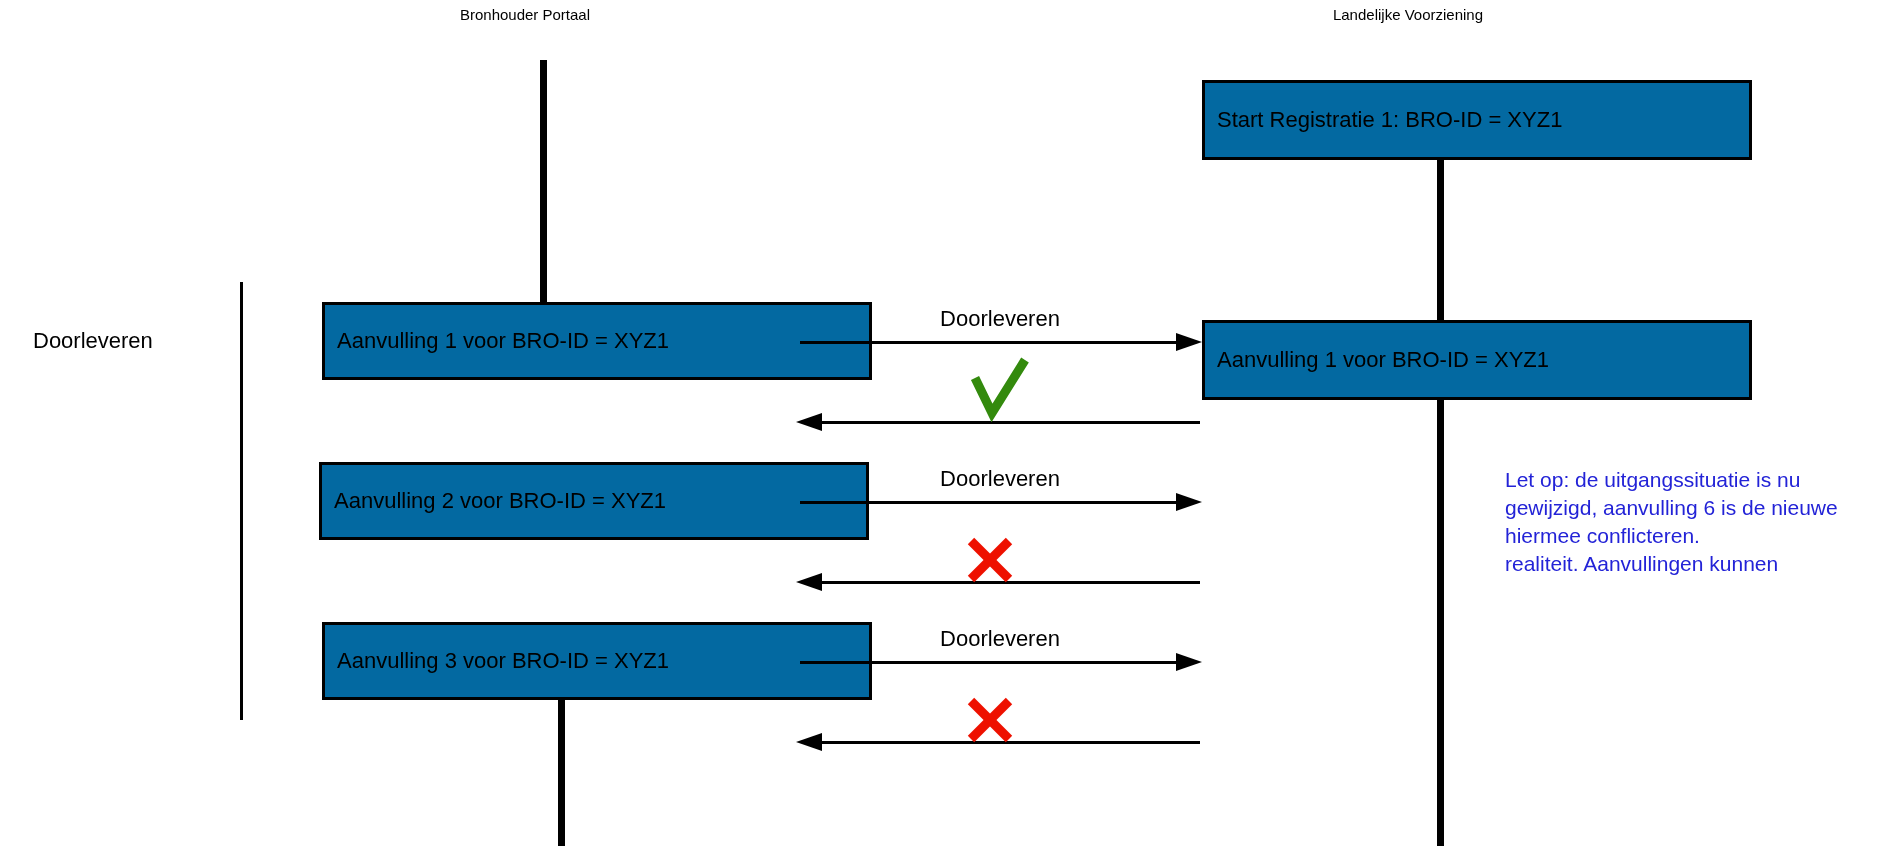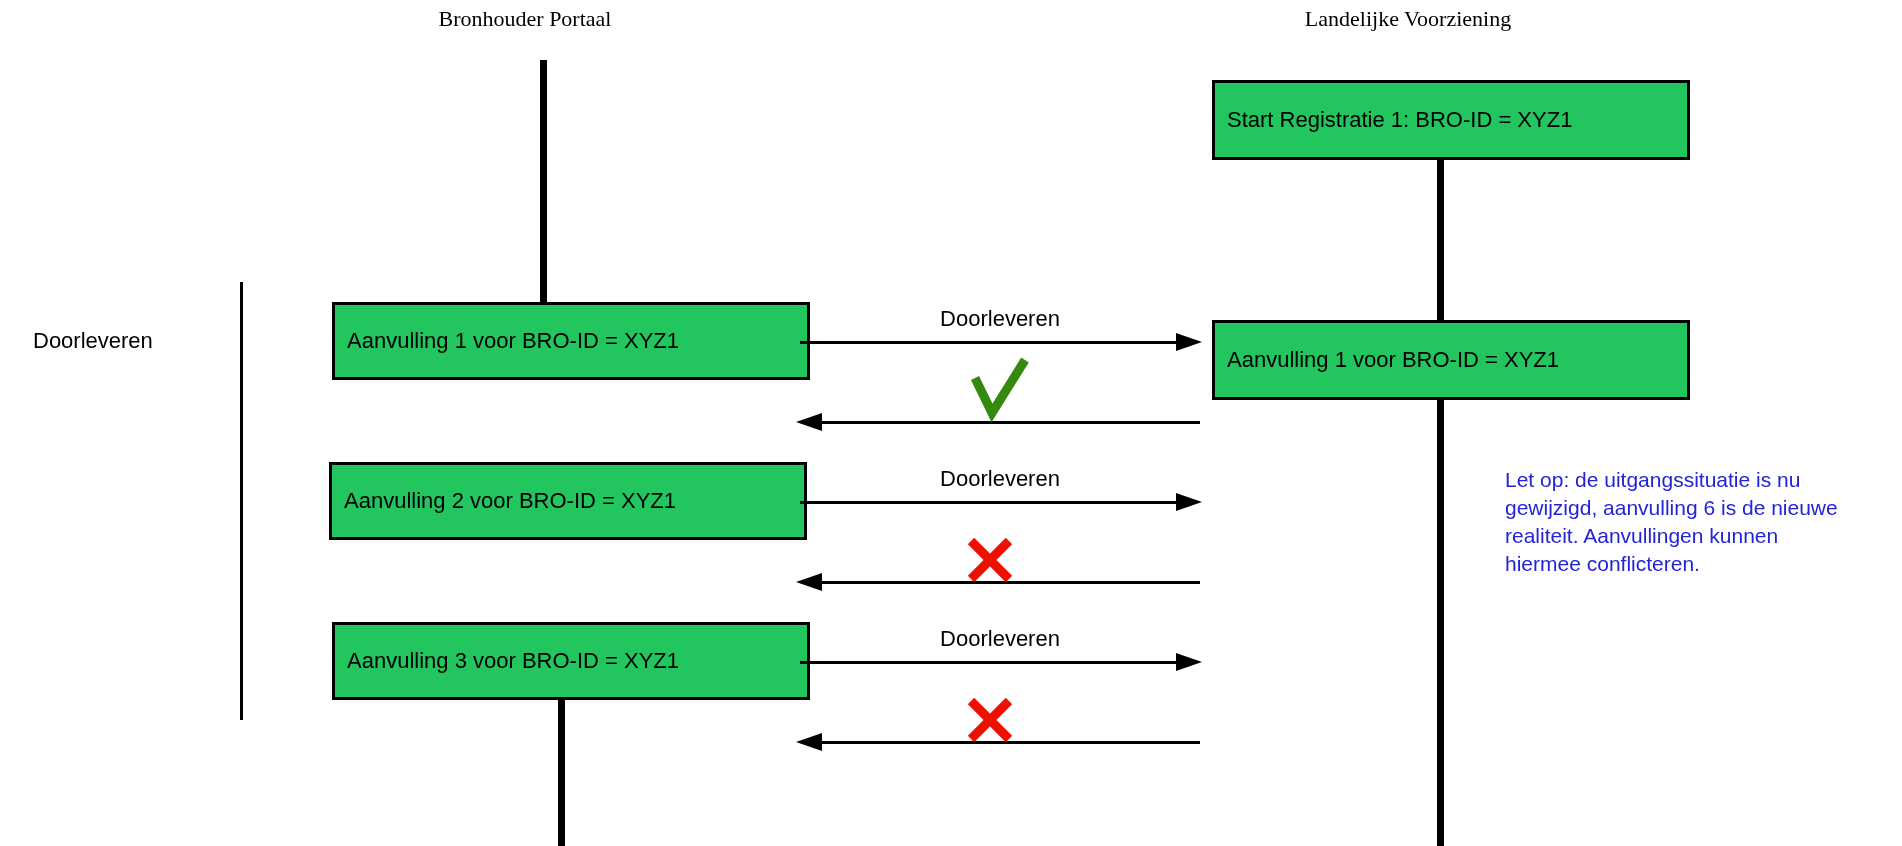--- a/index.html
+++ b/index.html
@@ -8,39 +8,37 @@
     width: 1902px;
     height: 846px;
     background: #ffffff;
     font-family: "Liberation Sans", "DejaVu Sans", sans-serif;
     color: #000000;
     overflow: hidden;
   }
   .lane-title {
     position: absolute;
     transform: translateX(-50%);
-    font-size: 22px;
+    font-size: 15px;
     white-space: nowrap;
-    font-family: Liberation Serif, serif;
   }
   .lifeline { position: absolute; width: 7px; background: #000000; }
   .bracket { position: absolute; width: 3px; background: #000000; }
   .side-label { position: absolute; font-size: 22px; white-space: nowrap; }
   .box {
     position: absolute;
     box-sizing: border-box;
-    width: 478px;
+    width: 550px;
     border: 3px solid #000000;
-    background: #22c55e;
+    background: #0369a1;
     display: flex;
     align-items: center;
     padding-left: 12px;
     font-size: 22px;
     white-space: nowrap;
-    margin-left: 10px;
   }
   .msg-line { position: absolute; height: 3px; background: #000000; }
   .arrowhead-right {
     position: absolute; width: 0; height: 0;
     border-style: solid;
     border-width: 9px 0 9px 26px;
     border-color: transparent transparent transparent #000000;
   }
   .arrowhead-left {
     position: absolute; width: 0; height: 0;
@@ -121,17 +119,17 @@
   <div class="msg-line" style="left:814px; top:741px; width:386px;"></div>
   <div class="arrowhead-left" style="left:796px; top:733px;"></div>
   <svg class="mark" style="left:966px; top:696px;" width="48" height="48" viewBox="0 0 48 48">
     <path d="M5 5 L43 43" fill="none" stroke-width="9" stroke="#ee1100"></path>
     <path d="M43 5 L5 43" fill="none" stroke-width="9" stroke="#ee1100"></path>
   </svg>
 
   <div class="note" style="left: 1505px; top: 446px; color: rgb(35, 35, 215);">
     <div>Let op: de uitgangssituatie is nu</div>
     <div>gewijzigd, aanvulling 6 is de nieuwe</div>
+    <div>hiermee conflicteren.</div>
     <div>realiteit. Aanvullingen kunnen</div>
-    <div>hiermee conflicteren.</div>
   </div>
 
 </div>
 
 </body></html>

